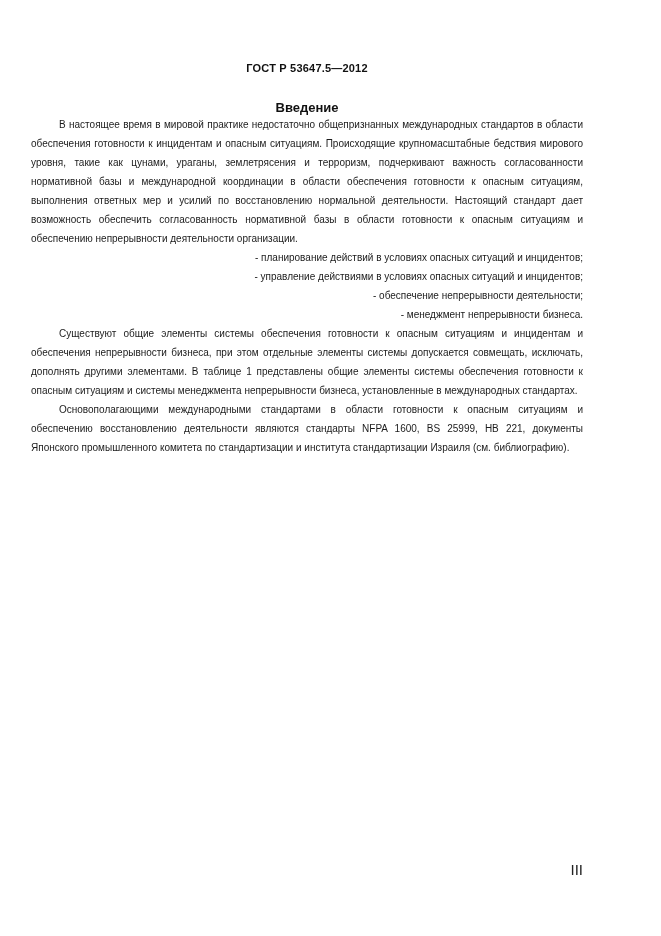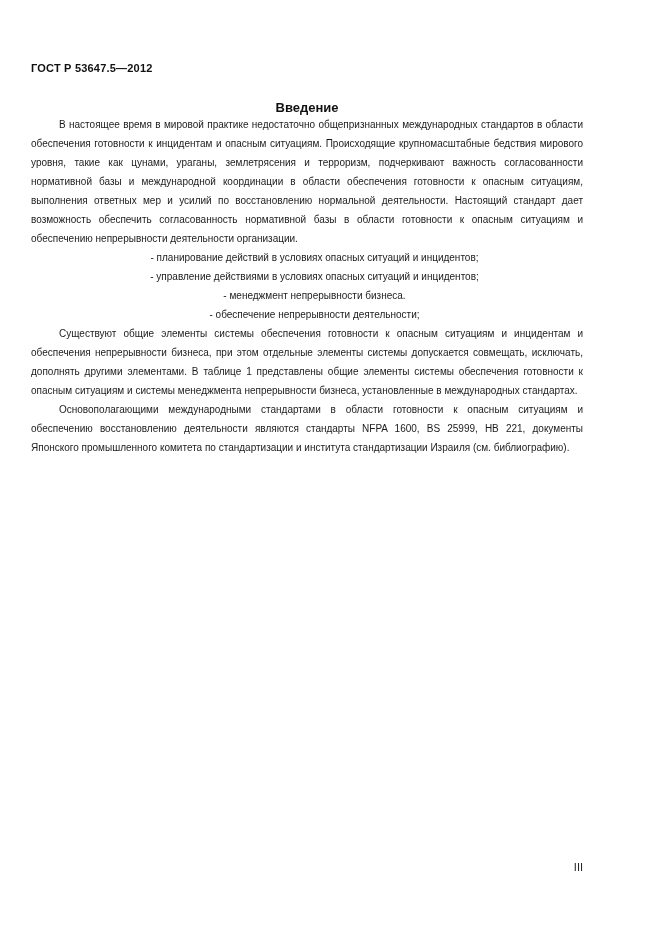--- a/index.html
+++ b/index.html
@@ -13,21 +13,21 @@
     height: 936px;
     background: #ffffff;
     color: #1b1b1b;
     overflow: hidden;
   }
   .header {
     position: absolute;
     top: 62px;
     left: 31px;
     width: 552px;
-    text-align: left;
+    text-align: center;
     font-size: 11px;
     font-weight: 700;
     letter-spacing: 0.2px;
     color: #111111;
   }
   .doc-title {
     position: absolute;
     top: 100px;
     left: 31px;
     width: 552px;
@@ -44,48 +44,48 @@
     font-size: 10px;
     line-height: 19px;
     text-align: justify;
   }
   .para {
     text-indent: 28px;
   }
   .list-item {
     padding-left: 15px;
     text-indent: 0;
-    text-align: center;
+    text-align: right;
   }
   .page-number {
     position: absolute;
     top: 861px;
     left: 31px;
     width: 552px;
     text-align: right;
-    font-size: 11px;
+    font-size: 15px;
     color: #222222;
   }
 </style>
 </head>
 <body>
 
 <div class="page">
 
   <div class="header">
     <span>ГОСТ Р 53647.5—2012</span>
   </div>
 
   <div class="doc-title">Введение</div>
 
   <div class="body-text">
     <p class="para">В настоящее время в мировой практике недостаточно общепризнанных международных стандартов в области обеспечения готовности к инцидентам и опасным ситуациям. Происходящие крупномасштабные бедствия мирового уровня, такие как цунами, ураганы, землетрясения и терроризм, подчеркивают важность согласованности нормативной базы и международной координации в области обеспечения готовности к опасным ситуациям, выполнения ответных мер и усилий по восстановлению нормальной деятельности. Настоящий стандарт дает возможность обеспечить согласованность нормативной базы в области готовности к опасным ситуациям и обеспечению непрерывности деятельности организации.</p>
     <p class="list-item">- планирование действий в условиях опасных ситуаций и инцидентов;</p>
     <p class="list-item">- управление действиями в условиях опасных ситуаций и инцидентов;</p>
+    <p class="list-item">- обеспечение непрерывности деятельности;</p>
     <p class="list-item">- менеджмент непрерывности бизнеса.</p>
-    <p class="list-item">- обеспечение непрерывности деятельности;</p>
     <p class="para">Существуют общие элементы системы обеспечения готовности к опасным ситуациям и инцидентам и обеспечения непрерывности бизнеса, при этом отдельные элементы системы допускается совмещать, исключать, дополнять другими элементами. В таблице 1 представлены общие элементы системы обеспечения готовности к опасным ситуациям и системы менеджмента непрерывности бизнеса, установленные в международных стандартах.</p>
     <p class="para">Основополагающими международными стандартами в области готовности к опасным ситуациям и обеспечению восстановлению деятельности являются стандарты NFPA 1600, BS 25999, НВ 221, документы Японского промышленного комитета по стандартизации и института стандартизации Израиля (см. библиографию).</p>
   </div>
 
   <div class="page-number">III</div>
 
 </div>
 
 </body></html>

